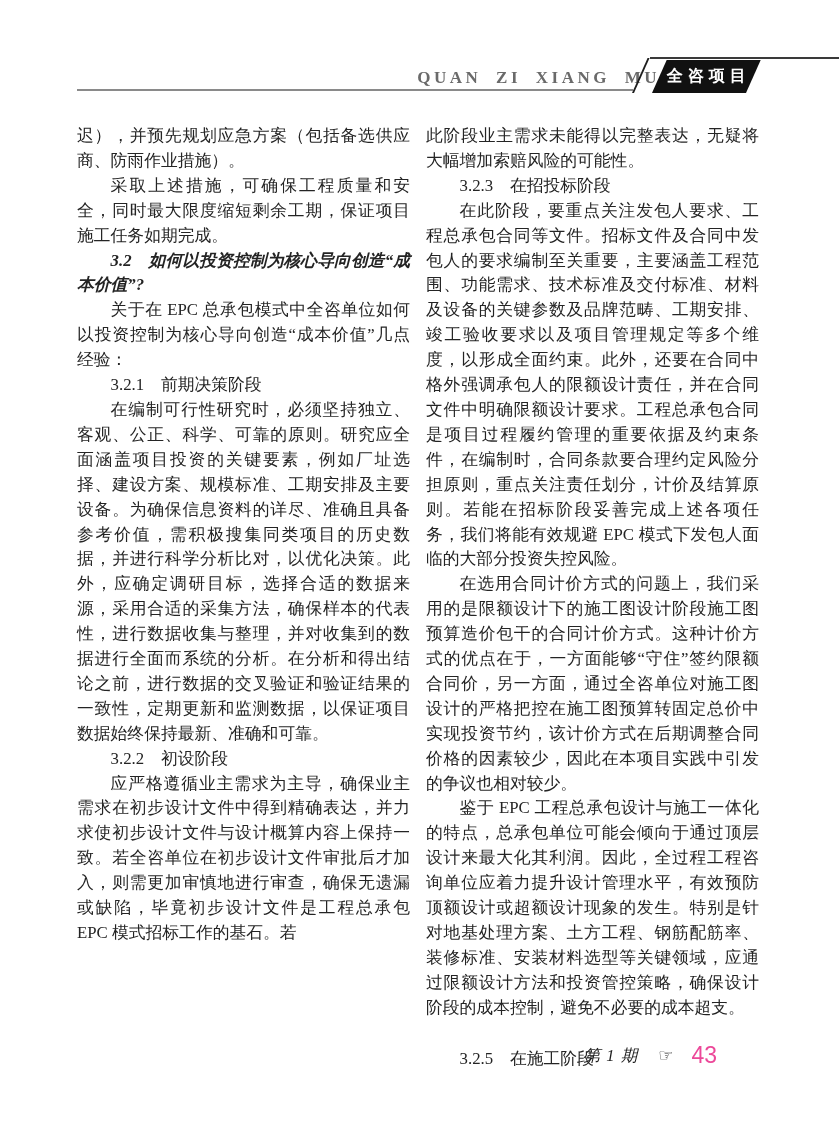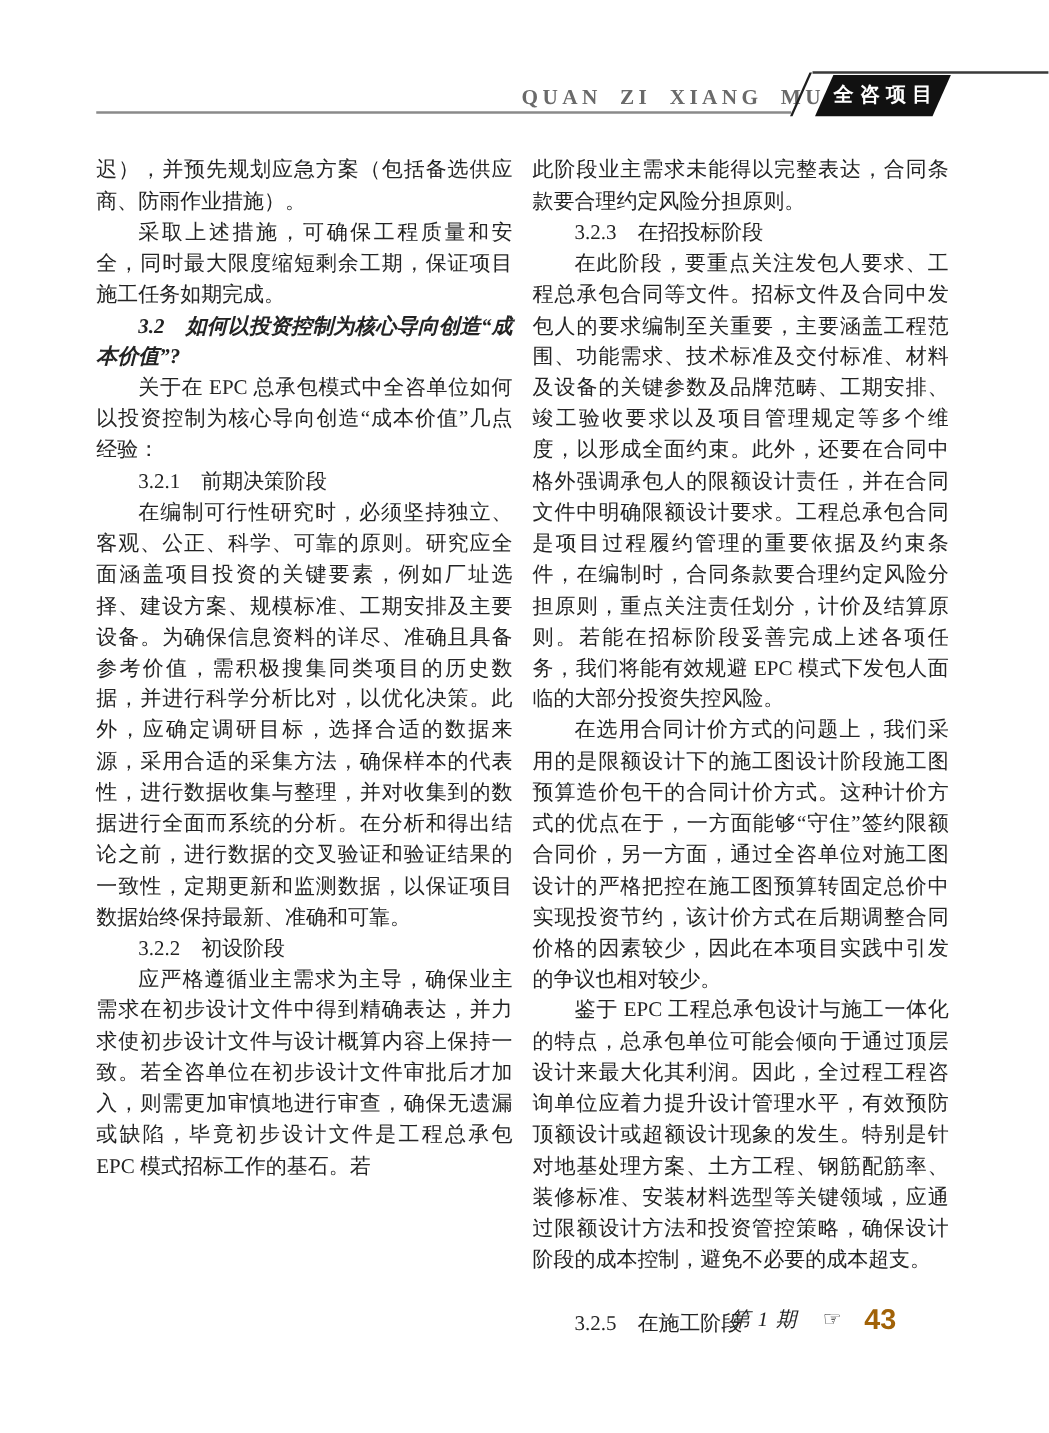--- a/index.html
+++ b/index.html
@@ -70,21 +70,21 @@
   .issue{
     font-family:"Liberation Serif","DejaVu Serif",serif;
     font-size:16.5px;color:#1e1e1e;letter-spacing:1px;font-style:italic;
   }
   .hand{
     font-family:"DejaVu Sans",sans-serif;
     font-size:17px;color:#1e1e1e;margin:0 14px 0 16px;
   }
   .pagenum{
     font-family:"Liberation Sans","DejaVu Sans",sans-serif;
-    font-weight:bold;font-size:23px;color:#a16207;
+    font-weight:normal;font-size:23px;color:#ec4899;
     vertical-align:-2px;
     margin-top:31px;
   }
 </style>
 </head>
 <body>
 
 <div class="page">
 
   <div class="pinyin">QUAN ZI XIANG MU</div>
@@ -102,21 +102,21 @@
       <p class="para">采取上述措施，可确保工程质量和安全，同时最大限度缩短剩余工期，保证项目施工任务如期完成。</p>
       <h2 class="h2i">3.2　如何以投资控制为核心导向创造“成本价值”?</h2>
       <p class="para">关于在 EPC 总承包模式中全咨单位如何以投资控制为核心导向创造“成本价值”几点经验：</p>
       <h3 class="h3">3.2.1　前期决策阶段</h3>
       <p class="para">在编制可行性研究时，必须坚持独立、客观、公正、科学、可靠的原则。研究应全面涵盖项目投资的关键要素，例如厂址选择、建设方案、规模标准、工期安排及主要设备。为确保信息资料的详尽、准确且具备参考价值，需积极搜集同类项目的历史数据，并进行科学分析比对，以优化决策。此外，应确定调研目标，选择合适的数据来源，采用合适的采集方法，确保样本的代表性，进行数据收集与整理，并对收集到的数据进行全面而系统的分析。在分析和得出结论之前，进行数据的交叉验证和验证结果的一致性，定期更新和监测数据，以保证项目数据始终保持最新、准确和可靠。</p>
       <h3 class="h3">3.2.2　初设阶段</h3>
       <p class="para">应严格遵循业主需求为主导，确保业主需求在初步设计文件中得到精确表达，并力求使初步设计文件与设计概算内容上保持一致。若全咨单位在初步设计文件审批后才加入，则需更加审慎地进行审查，确保无遗漏或缺陷，毕竟初步设计文件是工程总承包 EPC 模式招标工作的基石。若</p>
     </div>
 
     <div class="col">
-      <p class="cont">此阶段业主需求未能得以完整表达，合同条款要合理约定风险分担原则。</p>
+      <p class="cont">此阶段业主需求未能得以完整表达，无疑将大幅增加索赔风险的可能性。</p>
       <h3 class="h3">3.2.3　在招投标阶段</h3>
       <p class="para">在此阶段，要重点关注发包人要求、工程总承包合同等文件。招标文件及合同中发包人的要求编制至关重要，主要涵盖工程范围、功能需求、技术标准及交付标准、材料及设备的关键参数及品牌范畴、工期安排、竣工验收要求以及项目管理规定等多个维度，以形成全面约束。此外，还要在合同中格外强调承包人的限额设计责任，并在合同文件中明确限额设计要求。工程总承包合同是项目过程履约管理的重要依据及约束条件，在编制时，合同条款要合理约定风险分担原则，重点关注责任划分，计价及结算原则。若能在招标阶段妥善完成上述各项任务，我们将能有效规避 EPC 模式下发包人面临的大部分投资失控风险。</p>
       <p class="para">在选用合同计价方式的问题上，我们采用的是限额设计下的施工图设计阶段施工图预算造价包干的合同计价方式。这种计价方式的优点在于，一方面能够“守住”签约限额合同价，另一方面，通过全咨单位对施工图设计的严格把控在施工图预算转固定总价中实现投资节约，该计价方式在后期调整合同价格的因素较少，因此在本项目实践中引发的争议也相对较少。</p>
       <p class="para">鉴于 EPC 工程总承包设计与施工一体化的特点，总承包单位可能会倾向于通过顶层设计来最大化其利润。因此，全过程工程咨询单位应着力提升设计管理水平，有效预防顶额设计或超额设计现象的发生。特别是针对地基处理方案、土方工程、钢筋配筋率、装修标准、安装材料选型等关键领域，应通过限额设计方法和投资管控策略，确保设计阶段的成本控制，避免不必要的成本超支。</p>
       <h3 class="h3 spaced">3.2.5　在施工阶段</h3>
     </div>
 
   </div>
 
   <div class="footer">

